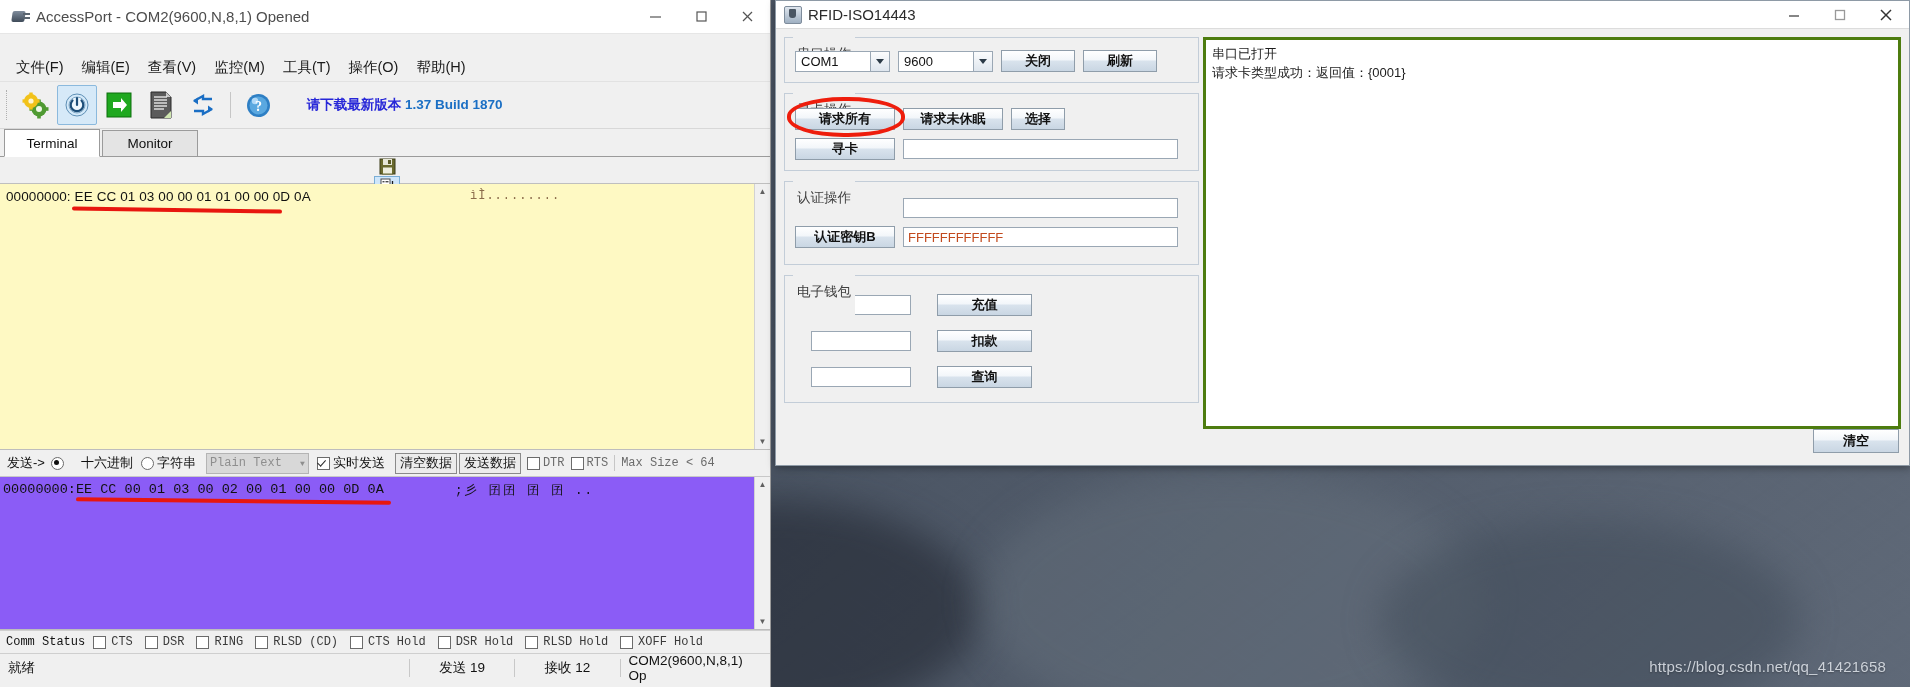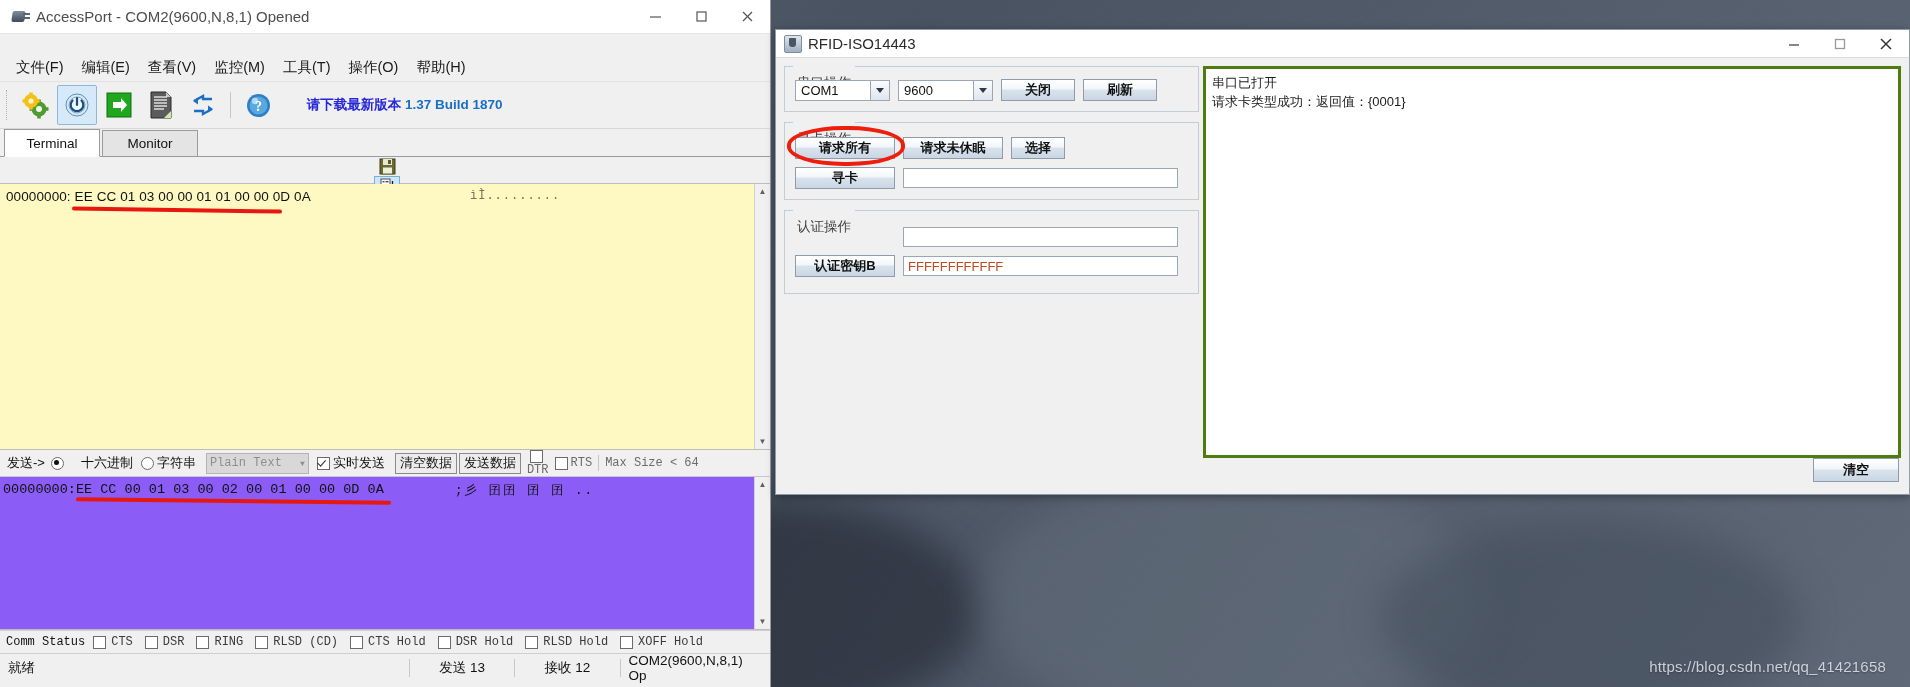--- a/index.html
+++ b/index.html
@@ -122,21 +122,20 @@
   .status-bar{height:27px;background:#f0f0f0;display:flex;align-items:center;
     font-size:13.5px;color:#111;}
   .st-cell{padding:0 8px;height:27px;display:flex;align-items:center;}
   .st-div{width:1px;height:18px;background:#c8c8c8;}
 
   
   #rfid{
     position:absolute;left:775px;top:0;width:1135px;height:466px;
     background:#f0f0f0;border:1px solid #8e9aa6;box-sizing:border-box;
     box-shadow:0 2px 8px rgba(0,0,0,.35);
-    margin-top:29px;
   }
   .rf-title{height:27px;background:#ffffff;display:flex;align-items:center;
     border-bottom:1px solid #dcdcdc;}
   .rf-ico{width:16px;height:16px;margin:0 6px 0 8px;position:relative;
     background:linear-gradient(#dfe6ee,#9fb0c2);border:1px solid #7e8c9b;border-radius:2px;}
   .rf-ico::after{content:"";position:absolute;left:4px;top:2px;width:7px;height:9px;
     background:#4a5663;border-radius:1px 1px 3px 3px;}
   .rf-title-text{font-size:15px;color:#2b2b2b;}
   .rf-winbtns{margin-left:auto;display:flex;}
   .rf-winbtn{width:46px;height:27px;display:flex;align-items:center;justify-content:center;color:#555;}
@@ -380,21 +379,21 @@
     <div class="combo-dis">
       <span>Plain Text</span>
       <span style="font-size:8px;">▼</span>
     </div>
     <label style="display:flex;align-items:center;padding:0 8px 0 6px;">
       <span class="chk on"></span>
       <span>实时发送</span>
     </label>
     <div class="mini-btn">清空数据</div>
     <div class="mini-btn">发送数据</div>
-    <label style="display:flex;align-items:center;padding-left:4px;flex-direction:column;">
+    <label style="display:flex;align-items:center;padding-left:4px;">
       <span class="chk"></span>
       <span class="maxsize">DTR</span>
     </label>
     <label style="display:flex;align-items:center;padding-left:4px;">
       <span class="chk"></span>
       <span class="maxsize">RTS</span>
     </label>
     <div class="sb-sep" style="height:16px;"></div>
     <span class="maxsize">Max Size &lt; 64</span>
   </div>
@@ -441,21 +440,21 @@
       </div>
     <div class="comm-item">
         <span class="chk"></span>
         <span>XOFF Hold</span>
       </div>
   </div>
 
   <div class="status-bar">
     <div class="st-cell" style="width:400px;">就绪</div>
     <div class="st-div"></div>
-    <div class="st-cell" style="width:90px;justify-content:center;">发送 13</div>
+    <div class="st-cell" style="width:90px;justify-content:center;">发送 19</div>
     <div class="st-div"></div>
     <div class="st-cell" style="width:90px;justify-content:center;">接收 12</div>
     <div class="st-div"></div>
     <div class="st-cell">COM2(9600,N,8,1) Op</div>
   </div>
 </div>
 
 <div id="rfid">
 
   <div class="rf-title">
@@ -528,20 +527,35 @@
         <div class="row">
           <div style="width:100px;"></div>
           <div class="jtext" style="width:275px;"></div>
         </div>
         <div class="row">
           <div class="jbtn" style="width:100px;">认证密钥B</div>
           <div class="jtext key" style="width:275px;">FFFFFFFFFFFF</div>
         </div>
       </div>
 
+      <div class="group" style="padding-top:18px;padding-bottom:14px;">
+        <div class="legend">电子钱包</div>
+        <div class="row" style="padding-left:16px;margin-bottom:14px;">
+          <div class="jtext" style="width:100px;"></div>
+          <div class="jbtn" style="width:95px;margin-left:18px;">充值</div>
+        </div>
+        <div class="row" style="padding-left:16px;margin-bottom:14px;">
+          <div class="jtext" style="width:100px;"></div>
+          <div class="jbtn" style="width:95px;margin-left:18px;">扣款</div>
+        </div>
+        <div class="row" style="padding-left:16px;">
+          <div class="jtext" style="width:100px;"></div>
+          <div class="jbtn" style="width:95px;margin-left:18px;">查询</div>
+        </div>
+      </div>
     </div>
 
     <div class="rf-right">
       <div>串口已打开</div>
       <div>请求卡类型成功：返回值：{0001}</div>
     </div>
   </div>
 
   <div class="rf-footer">
     <div class="rf-clear">清空</div>

